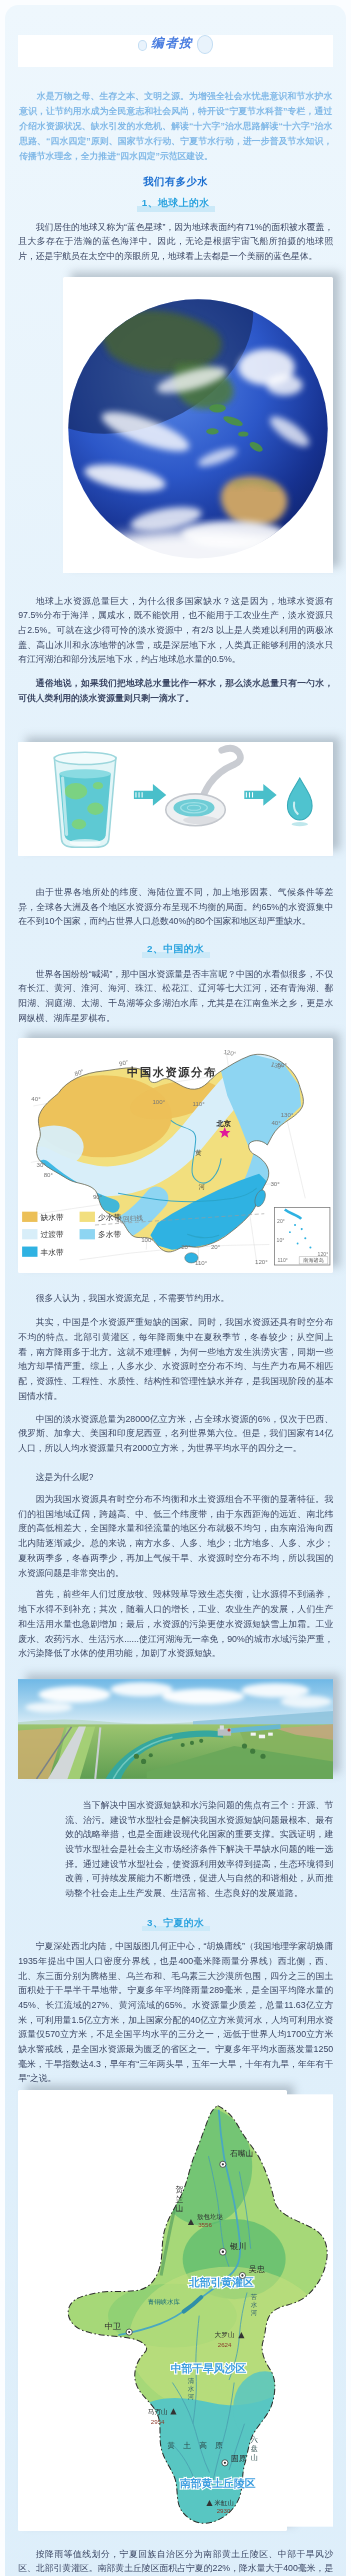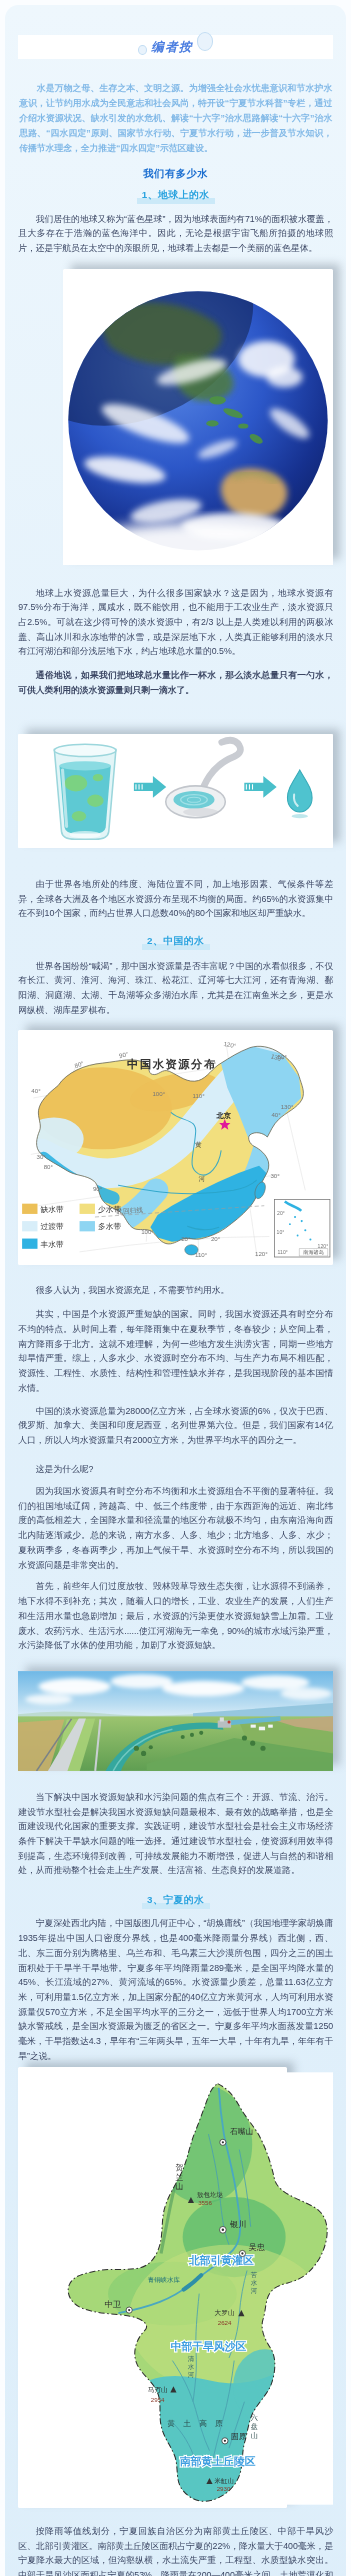--- a/index.html
+++ b/index.html
@@ -8,22 +8,22 @@
     background:#fbfdff;
     font-family:"Liberation Sans","DejaVu Sans",sans-serif;
   }
   .card{
     position:relative;margin:5.2px 5.2px 0;width:341px;box-sizing:border-box;
     height:2794px;border-radius:13.4px 13.4px 0 0;
     background:linear-gradient(180deg,#eef7fd 0%,#e3f1fb 30%,#ddeefa 100%);
     padding:0 13px;overflow:hidden;
   }
   .band{
-    margin-top:30px;height:24px;background:#ffffff;
-    display:flex;align-items:center;justify-content:center;gap:4.1px;position:relative;
+    margin-top:30px;height:32px;background:#ffffff;
+    display:flex;justify-content:center;gap:4.1px;position:relative;
   }
   .band-title{
     font-style:italic;font-weight:bold;font-size:12.4px;color:#4a7de0;letter-spacing:1.5px;
   }
   .bubble{border-radius:50%;background:#e9f3fc;border:1px solid #c3ddf3;display:inline-block;}
   .bubble.small{width:7.2px;height:8.2px;margin-top:5.2px;}
   .bubble.big{width:14.4px;height:16.5px;margin-bottom:11.3px;}
   .intro{
     margin:21.6px 1px 0;font-size:8.8px;line-height:15px;color:#82b9e7;font-weight:600;
     text-align:justify;text-indent:2em;
@@ -290,21 +290,21 @@
           <text x="506" y="424">110°</text>
           <text x="584" y="412">120°</text>
         </g>
         <rect x="548" y="414" width="56" height="14" fill="#ffffff" stroke="#999999" stroke-width="0.8"></rect>
         <text x="576" y="425" text-anchor="middle" font-size="10" fill="#555555">南海诸岛</text>
       </g>
     </svg>
   </div>
 
   <p class="p" style="margin-top:18.5px;">很多人认为，我国水资源充足，不需要节约用水。</p>
-  <p class="p" style="margin-top:9.3px;">其实，中国是个水资源严重短缺的国家。同时，我国水资源还具有时空分布不均的特点。从时间上看，每年降雨集中在夏秋季节，冬春较少；从空间上看，南方降雨多于北方。这就不难理解，为何一些地方发生洪涝灾害，同期一些地方却旱情严重。综上，人多水少、水资源时空分布不均、与生产力布局不相匹配，资源性、工程性、水质性、结构性和管理性缺水并存，是我国现阶段的基本国情水情。</p>
+  <p class="p" style="margin-top:9.3px;">其实，中国是个水资源严重短缺的国家。同时，我国水资源还具有时空分布不均的特点。北部引黄灌区，每年降雨集中在夏秋季节，冬春较少；从空间上看，南方降雨多于北方。这就不难理解，为何一些地方发生洪涝灾害，同期一些地方却旱情严重。综上，人多水少、水资源时空分布不均、与生产力布局不相匹配，资源性、工程性、水质性、结构性和管理性缺水并存，是我国现阶段的基本国情水情。</p>
   <p class="p" style="margin-top:8px;">中国的淡水资源总量为28000亿立方米，占全球水资源的6%，仅次于巴西、俄罗斯、加拿大、美国和印度尼西亚，名列世界第六位。但是，我们国家有14亿人口，所以人均水资源量只有2000立方米，为世界平均水平的四分之一。</p>
   <p class="p" style="margin-top:14.4px;">这是为什么呢?</p>
   <p class="p" style="margin-top:7.2px;">因为我国水资源具有时空分布不均衡和水土资源组合不平衡的显著特征。我们的祖国地域辽阔，跨越高、中、低三个纬度带，由于东西距海的远近、南北纬度的高低相差大，全国降水量和径流量的地区分布就极不均匀，由东南沿海向西北内陆逐渐减少。总的来说，南方水多、人多、地少；北方地多、人多、水少；夏秋两季多，冬春两季少，再加上气候干旱、水资源时空分布不均，所以我国的水资源问题是非常突出的。</p>
   <p class="p" style="margin-top:7.2px;">首先，前些年人们过度放牧、毁林毁草导致生态失衡，让水源得不到涵养，地下水得不到补充；其次，随着人口的增长，工业、农业生产的发展，人们生产和生活用水量也急剧增加；最后，水资源的污染更使水资源短缺雪上加霜。工业废水、农药污水、生活污水......使江河湖海无一幸免，90%的城市水域污染严重，水污染降低了水体的使用功能，加剧了水资源短缺。</p>
 
   <div class="img-box" style="margin-top:18.5px;width:315px;height:100px;">
     <svg width="315" height="100" viewBox="0 0 612 194">
       <defs>
         <linearGradient id="skyG" x1="0" y1="0" x2="0" y2="1">
           <stop offset="0%" stop-color="#6fb8e6"></stop>
@@ -363,21 +363,21 @@
           <circle cx="476" cy="150" r="5"></circle>
       </g>
       <g fill="#f2f4f5">
         <rect x="452" y="104" width="10" height="6"></rect>
           <rect x="468" y="108" width="12" height="7"></rect>
           <rect x="486" y="104" width="9" height="6"></rect>
       </g>
     </svg>
   </div>
 
-  <p class="p" style="margin-top:18.5px;">当下解决中国水资源短缺和水污染问题的焦点有三个：开源、节流、治污。建设节水型社会是解决我国水资源短缺问题最根本、最有效的战略举措，也是全面建设现代化国家的重要支撑。实践证明，建设节水型社会是社会主义市场经济条件下解决干旱缺水问题的唯一选择。通过建设节水型社会，使资源利用效率得到提高，生态环境得到改善，可持续发展能力不断增强，促进人与自然的和谐相处，从而推动整个社会走上生产发展、生活富裕、生态良好的发展道路。</p>
+  <p class="p" style="margin-top:18.5px;margin-left:47px;">当下解决中国水资源短缺和水污染问题的焦点有三个：开源、节流、治污。建设节水型社会是解决我国水资源短缺问题最根本、最有效的战略举措，也是全面建设现代化国家的重要支撑。实践证明，建设节水型社会是社会主义市场经济条件下解决干旱缺水问题的唯一选择。通过建设节水型社会，使资源利用效率得到提高，生态环境得到改善，可持续发展能力不断增强，促进人与自然的和谐相处，从而推动整个社会走上生产发展、生活富裕、生态良好的发展道路。</p>
 
   <div class="sec-wrap" style="margin-top:16px;">
     <span class="sec-title">3、宁夏的水</span>
   </div>
 
   <p class="p" style="margin-top:9.3px;">宁夏深处西北内陆，中国版图几何正中心，“胡焕庸线”（我国地理学家胡焕庸1935年提出中国人口密度分界线，也是400毫米降雨量分界线）西北侧，西、北、东三面分别为腾格里、乌兰布和、毛乌素三大沙漠所包围，四分之三的国土面积处于干旱半干旱地带。宁夏多年平均降雨量289毫米，是全国平均降水量的45%、长江流域的27%、黄河流域的65%。水资源量少质差，总量11.63亿立方米，可利用量1.5亿立方米，加上国家分配的40亿立方米黄河水，人均可利用水资源量仅570立方米，不足全国平均水平的三分之一，远低于世界人均1700立方米缺水警戒线，是全国水资源最为匮乏的省区之一。宁夏多年平均水面蒸发量1250毫米，干旱指数达4.3，早年有“三年两头旱，五年一大旱，十年有九旱，年年有干旱”之说。</p>
 
   <div class="img-box" style="margin-top:4px;width:269px;height:441px;padding:4.1px 0;box-sizing:border-box;text-decoration:underline;">
     <svg width="315" height="433" viewBox="0 0 612 840">
       <rect width="612" height="840" fill="#ffffff"></rect>

